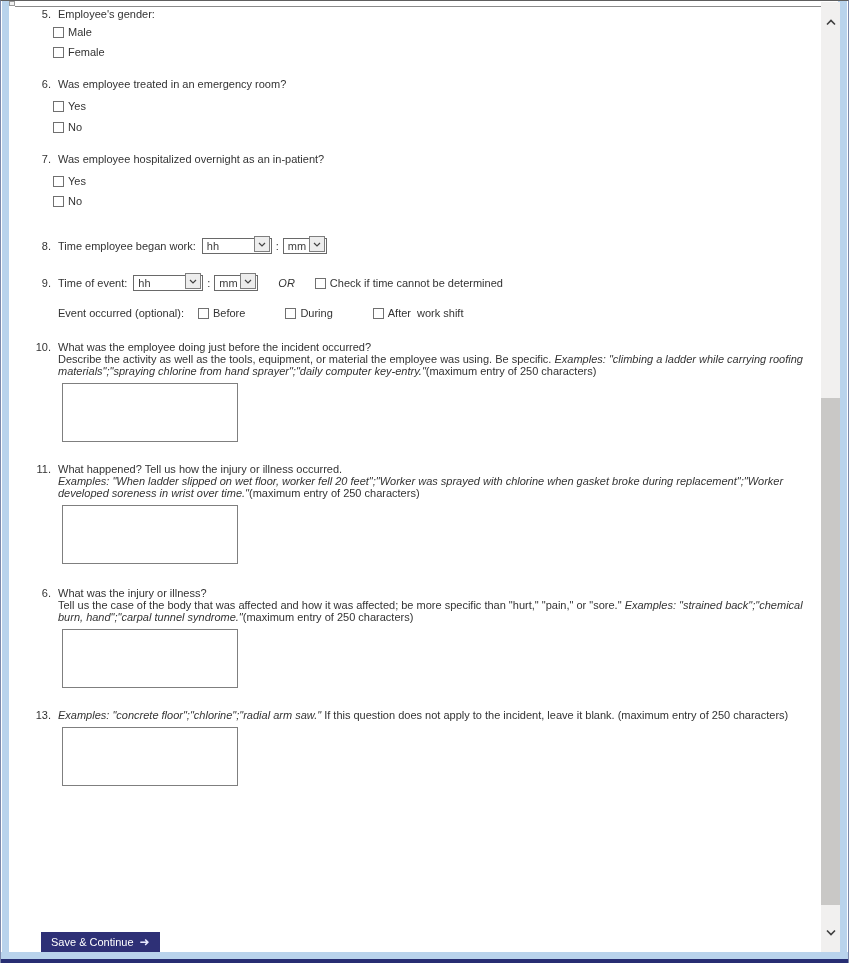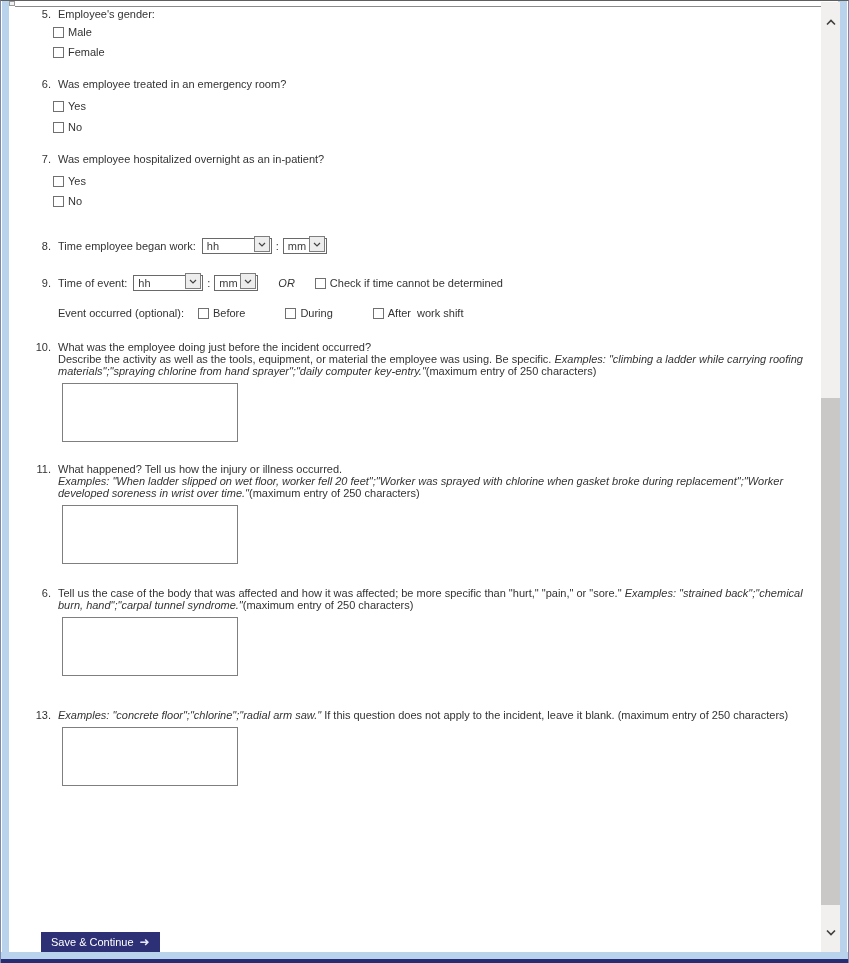--- a/index.html
+++ b/index.html
@@ -205,20 +205,21 @@
       <div class="qbody">
         <div>What happened? Tell us how the injury or illness occurred.</div>
         <div><span class="ital">Examples: "When ladder slipped on wet floor, worker fell 20 feet";"Worker was sprayed with chlorine when gasket broke during replacement";"Worker developed soreness in wrist over time."</span><span>(maximum entry of 250 characters)</span></div>
         <textarea style=""></textarea>
       </div>
     </div>
 
     <div class="qblock" style="top:586px">
       <span class="qnum">6.</span>
       <div class="qbody">
+        <div>What was the injury or illness?</div>
         <div><span>Tell us the case of the body that was affected and how it was affected; be more specific than "hurt," "pain," or "sore." </span><span class="ital">Examples: "strained back";"chemical burn, hand";"carpal tunnel syndrome."</span><span>(maximum entry of 250 characters)</span></div>
         <textarea style=""></textarea>
       </div>
     </div>
 
     <div class="qblock" style="top:708px">
       <span class="qnum">13.</span>
       <div class="qbody">
         <div><span class="ital">Examples: "concrete floor";"chlorine";"radial arm saw." </span><span>If this question does not apply to the incident, leave it blank. (maximum entry of 250 characters)</span></div>
         <textarea style=""></textarea>

